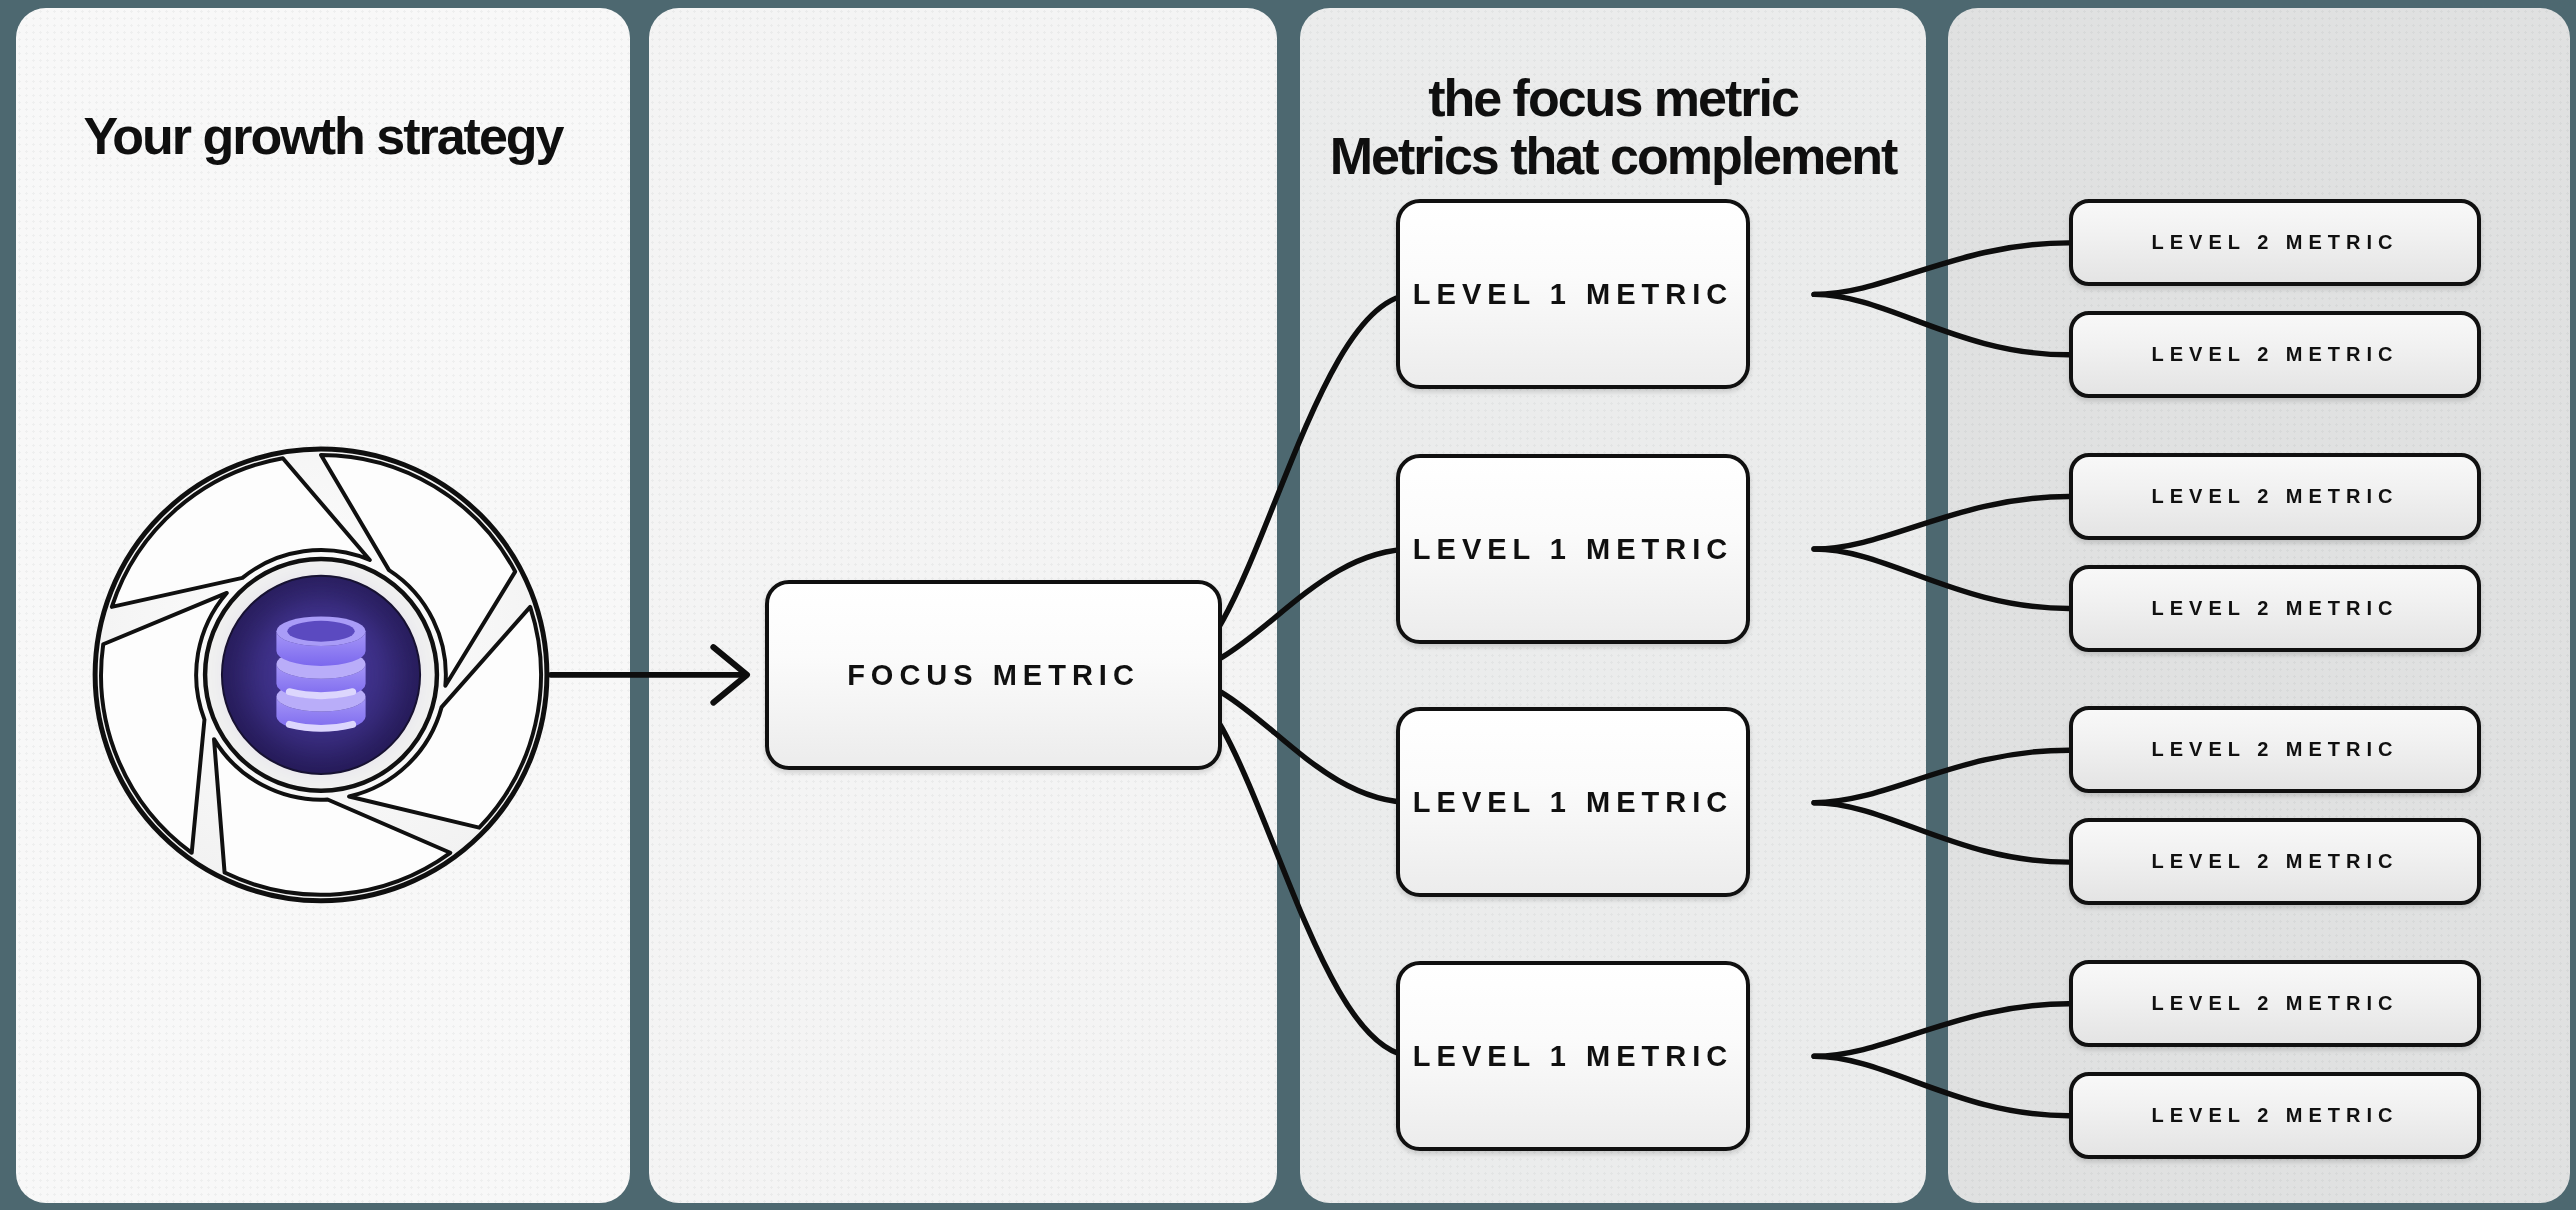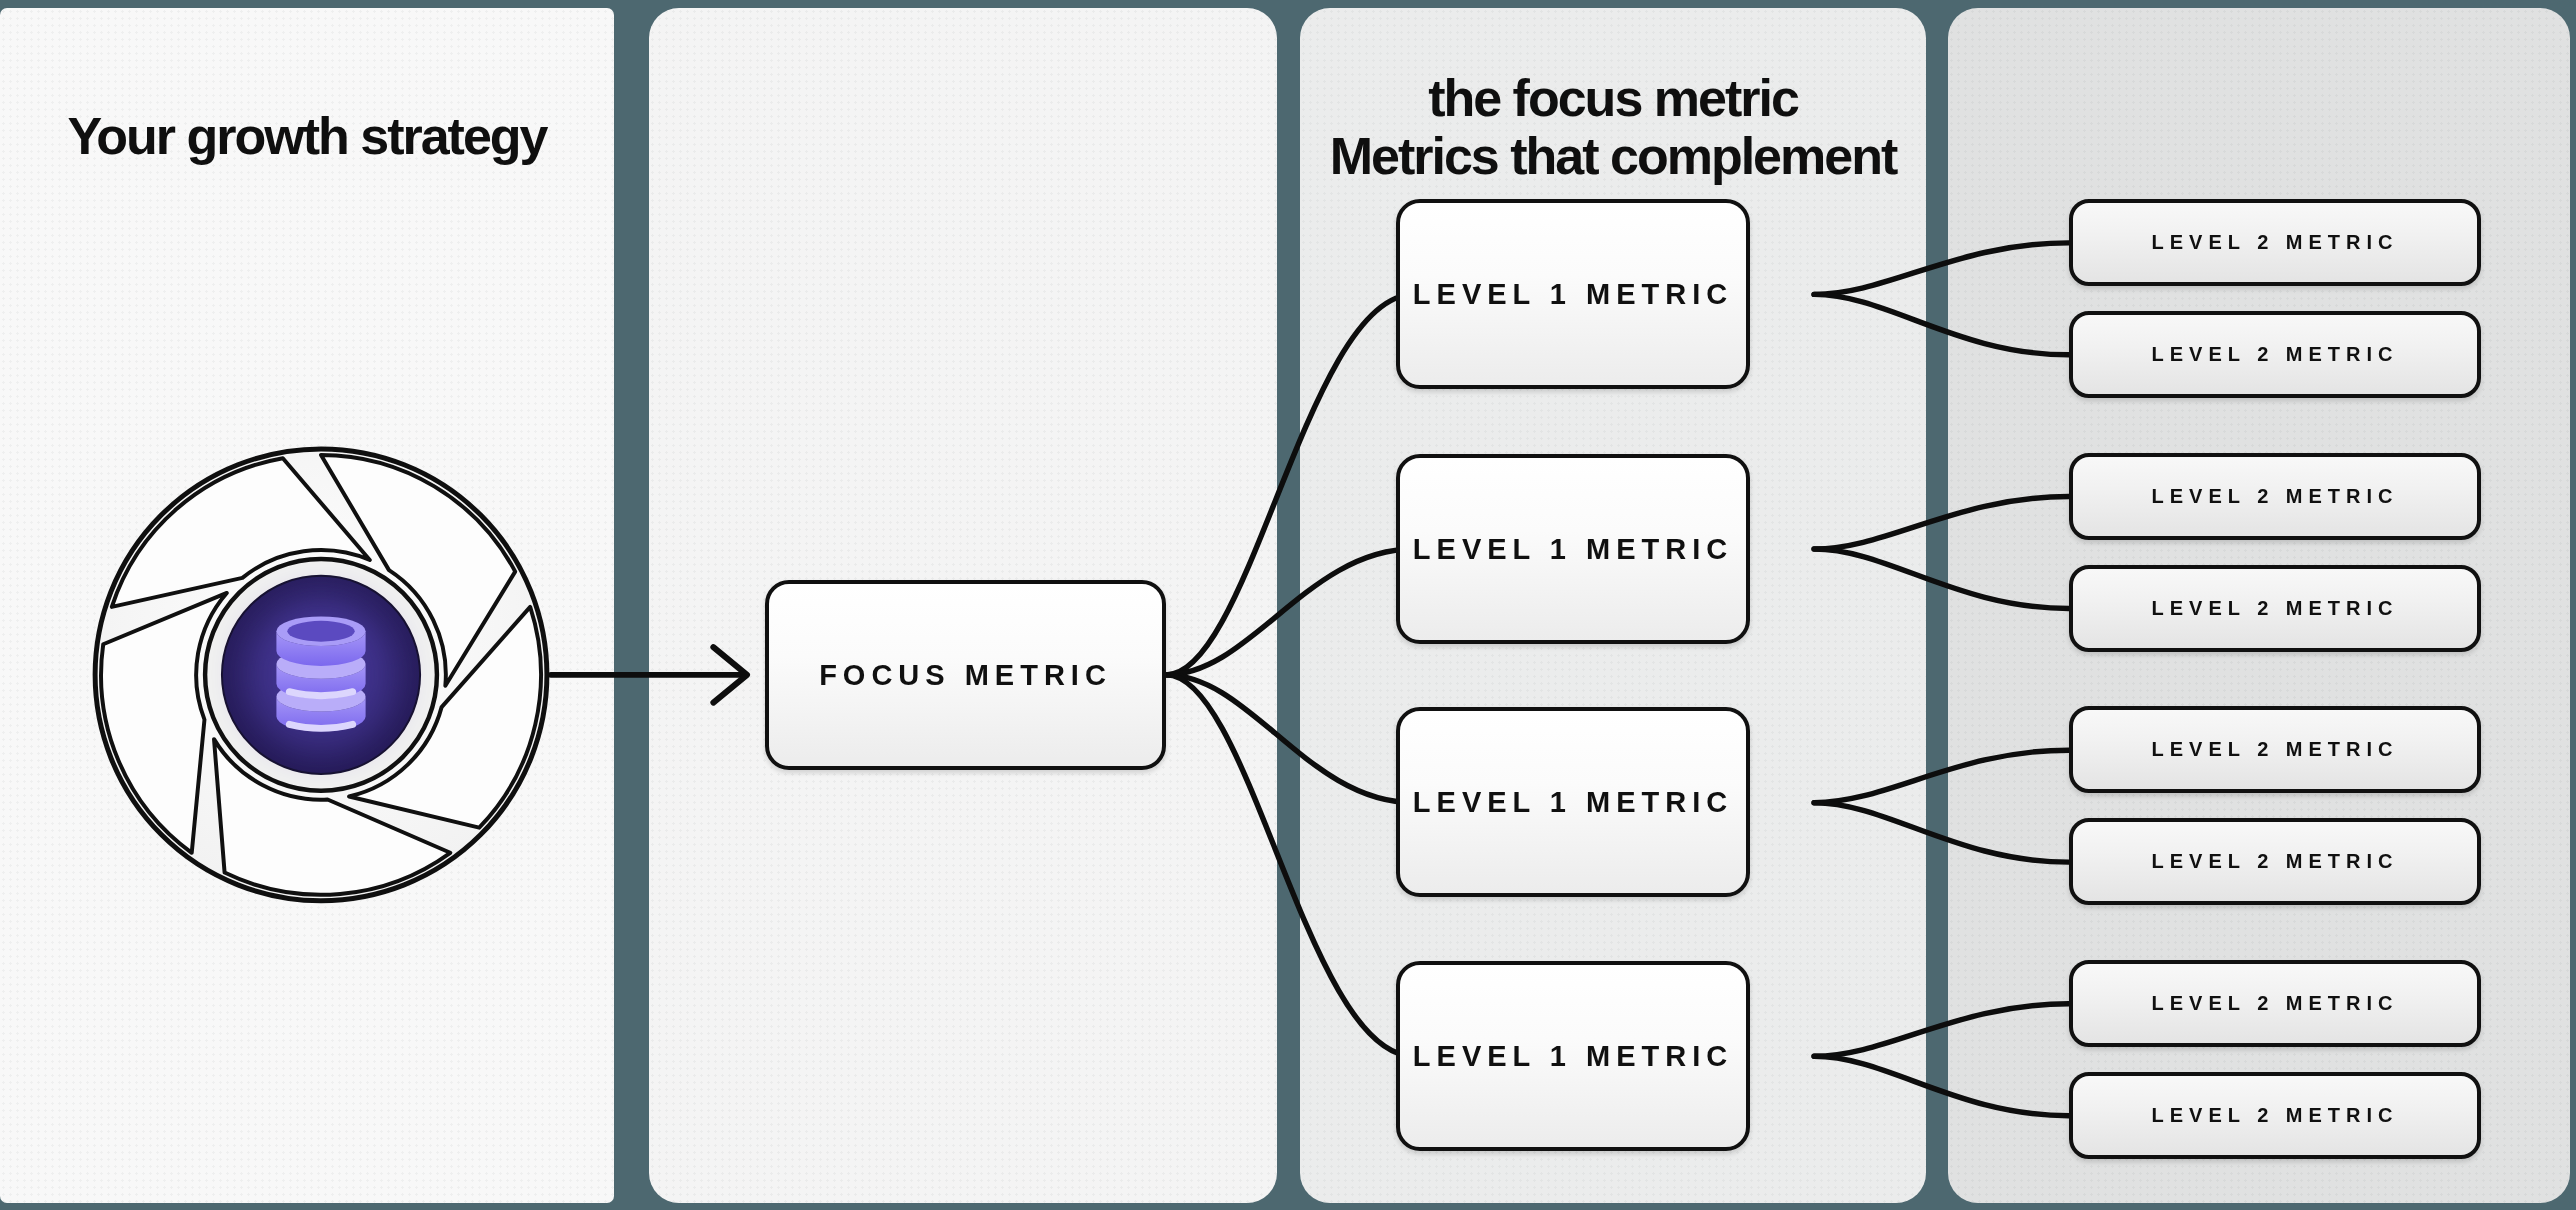--- a/index.html
+++ b/index.html
@@ -5,39 +5,39 @@
   html,body{margin:0;padding:0;background:#4d6870;}
   #stage{
     position:relative;width:2576px;height:1211px;background:#4d6870;
     font-family:"Liberation Sans","DejaVu Sans",sans-serif;overflow:hidden;
   }
   .panel{
     position:absolute;top:8px;height:1195px;border-radius:30px;
     background-image:radial-gradient(rgba(30,40,40,.045) 1.1px, transparent 1.2px);
     background-size:7px 7px;
   }
-  .p1{left:0;width:614px;background-color:#f8f8f8;border-radius:7px;}
+  .p1{left:16px;width:614px;background-color:#f8f8f8;}
   .p2{left:649px;width:628px;background-color:#f4f4f4;}
   .p3{left:1300px;width:626px;background-color:#ebecec;}
   .p4{left:1948px;width:622px;background-color:#e0e1e1;}
   .panel-title{
     position:absolute;left:0;right:0;margin:0;text-align:center;
     font-size:52px;line-height:58px;font-weight:700;letter-spacing:-2px;color:#0f0f0f;
   }
   .t1{top:99px;} .t2{top:61px;}
   .panel-title span{display:block;}
   #art{position:absolute;left:0;top:0;z-index:2;}
   .nodebox{
     position:absolute;z-index:3;display:flex;align-items:center;justify-content:center;
     border:4px solid #101010;box-sizing:border-box;
     background:linear-gradient(180deg,#ffffff 0%,#fbfbfb 40%,#ececec 100%);
     box-shadow:0 3px 5px rgba(0,0,0,.14);
     font-weight:700;color:#101010;text-align:center;
   }
-  .big{width:401px;height:190px;border-radius:24px;font-size:29px;letter-spacing:6px;}
+  .big{width:457px;height:190px;border-radius:24px;font-size:29px;letter-spacing:6px;}
   .small{left:2069px;width:412px;height:87px;border-radius:20px;font-size:20px;letter-spacing:6px;
     background:linear-gradient(180deg,#f8f8f8 0%,#f1f1f1 40%,#e4e4e4 100%);}
   .focus{left:765px;top:580px;}
   .l1{left:1396px;width:354px;}
   .l1a{top:199px;} .l1b{top:454px;} .l1c{top:707px;} .l1d{top:961px;}
   .s1{top:199px;} .s2{top:311px;} .s3{top:453px;} .s4{top:565px;}
   .s5{top:706px;} .s6{top:818px;} .s7{top:960px;} .s8{top:1072px;}
 </style>
 </head>
 <body>

